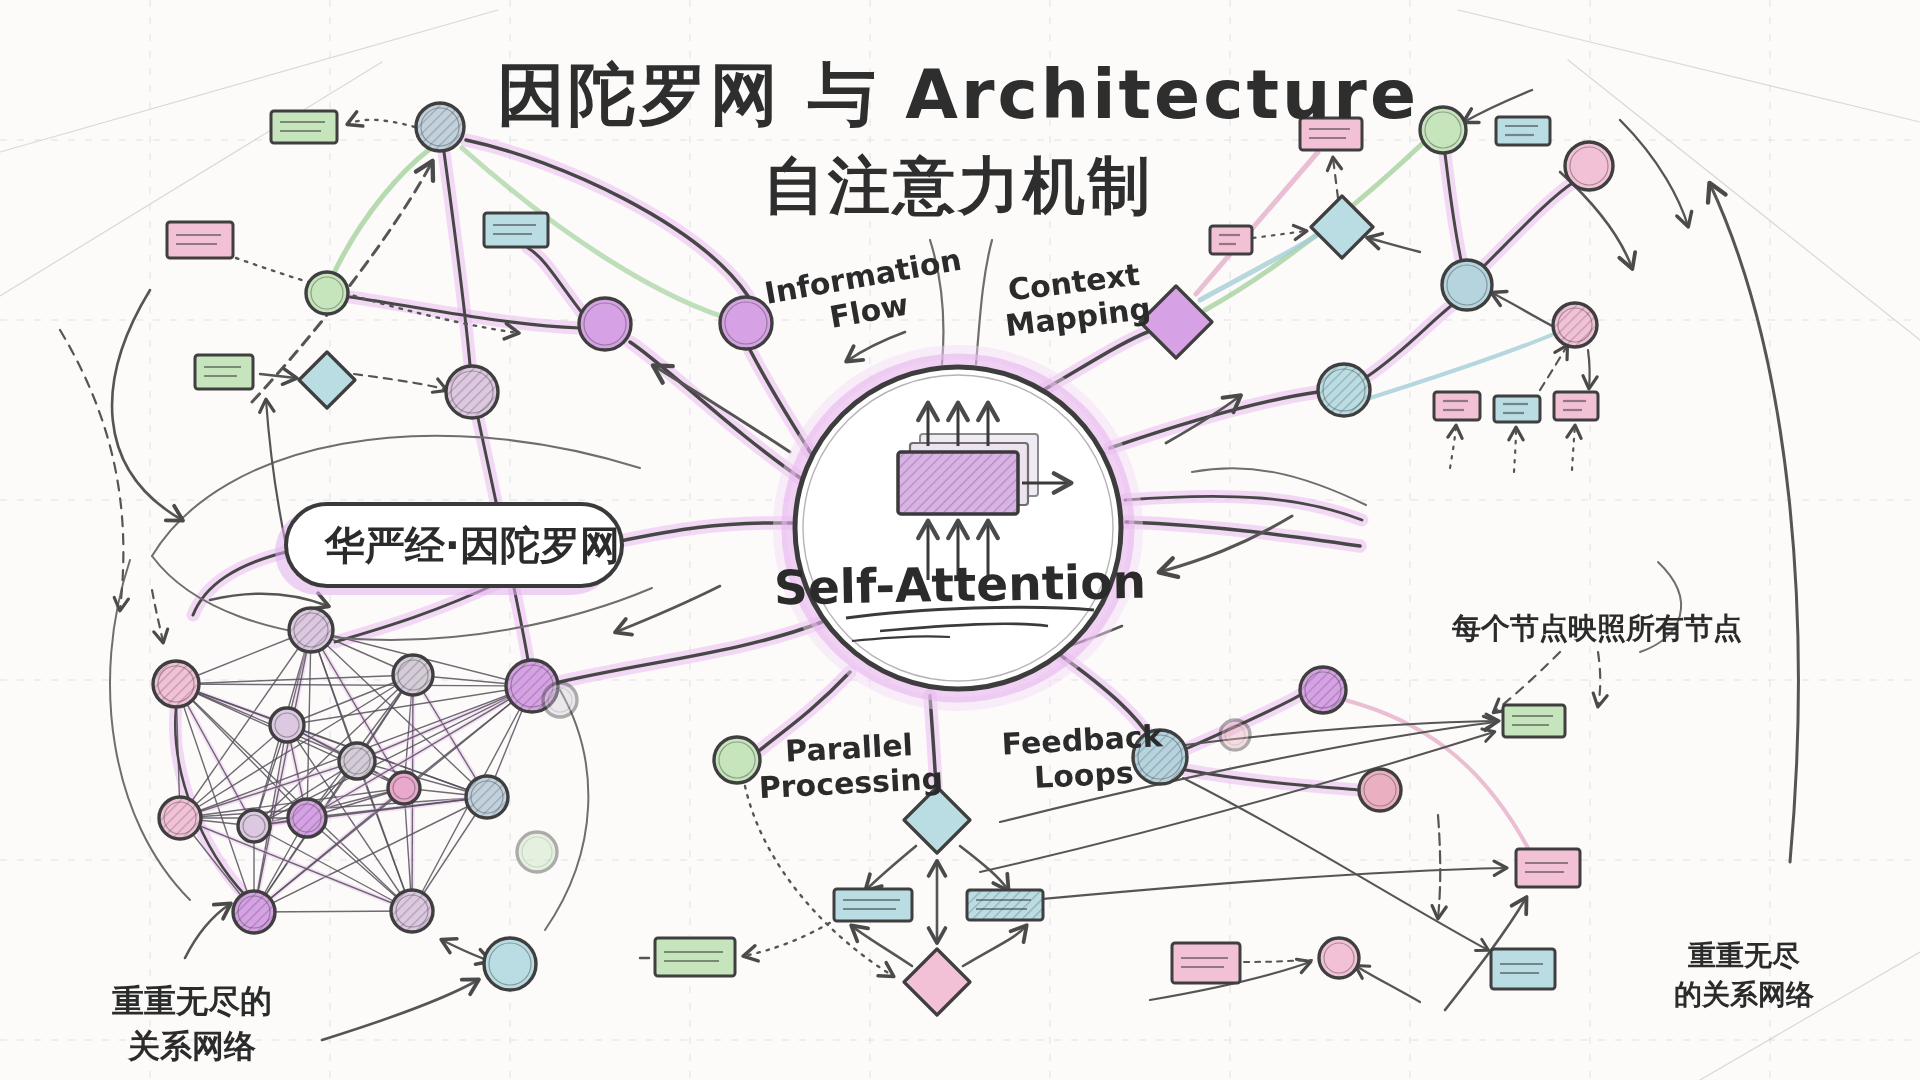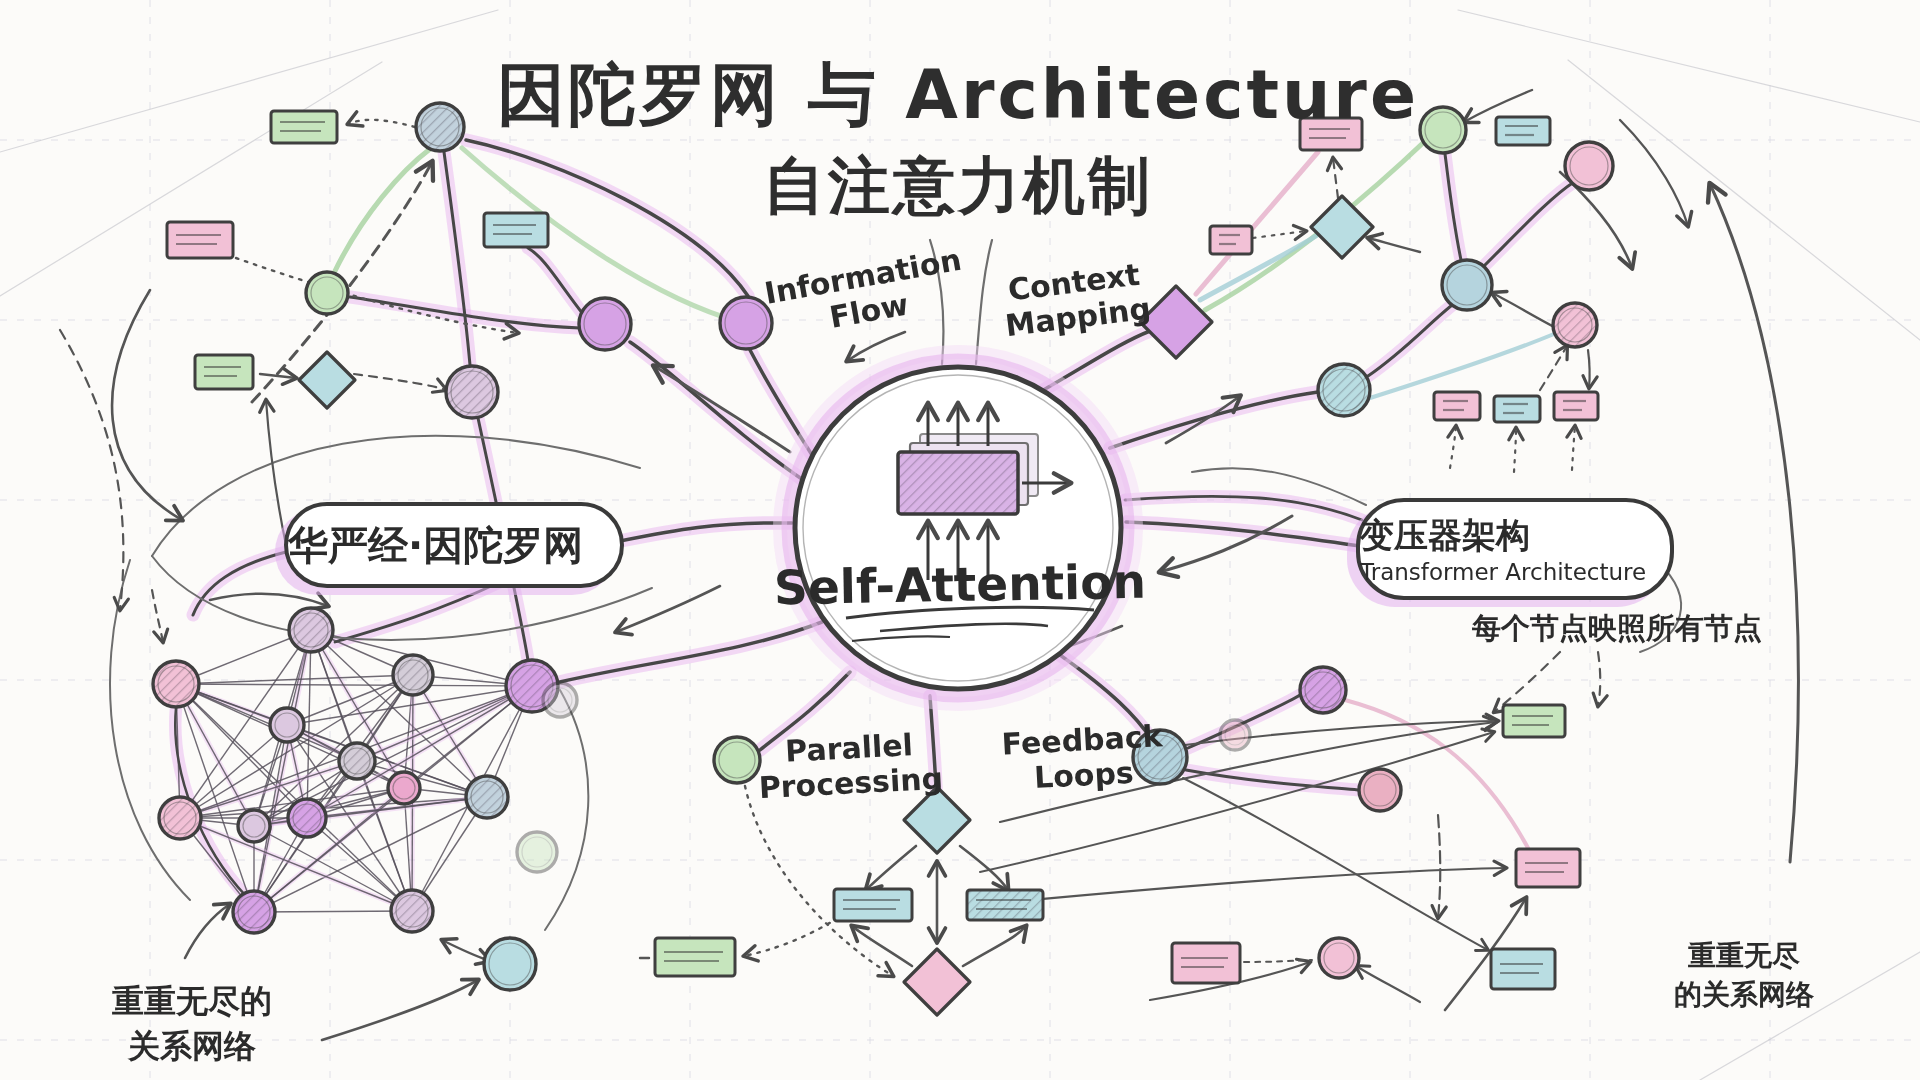--- a/index.html
+++ b/index.html
@@ -3,21 +3,21 @@
 <meta charset="utf-8">
 <style>
   html,body{margin:0;padding:0;background:#e9e7e4;}
   #stage{position:relative;width:1920px;height:1080px;background:#fcfbf9;overflow:hidden;
          font-family:"DejaVu Sans",sans-serif;color:#2b2b2b;}
   #diagram{position:absolute;left:0;top:0;width:1920px;height:1080px;}
   .lbl{position:absolute;white-space:pre-line;text-align:center;color:#2b2b2b;
        font-weight:700;line-height:1.15;transform:translate(-50%,-50%);}
   .title-line{letter-spacing:3px;color:#2e2e2e;}
   .pill{position:absolute;background:#ffffff;border:4px solid #3a3a3a;border-radius:48px;
-        display:flex;flex-direction:column;align-items:flex-start;justify-content:center;
+        display:flex;flex-direction:column;align-items:flex-end;justify-content:center;
         box-shadow:-9px 7px 0 rgba(226,176,238,.55);}
   .pill .l1{font-weight:700;}
   .pill .l2{font-weight:400;}
   .quote{font-weight:700;}
 </style>
 </head>
 <body>
 
 <div id="stage">
 
@@ -557,24 +557,20 @@
 Processing</div>
   <div class="lbl" style="left:1083px;top:758px;font-size:30px;transform:translate(-50%,-50%) rotate(-3deg);">Feedback
 Loops</div>
 
   <div class="lbl" style="left:960px;top:585px;font-size:47px;transform:translate(-50%,-50%) rotate(-1deg);">Self-Attention</div>
 
   <div class="pill" style="left:284px;top:502px;width:332px;height:78px;">
     <div class="l1" style="font-size:40px;">华严经·因陀罗网</div>
   </div>
 
-  <div class="pill" style="left:1356px;top:498px;width:310px;height:94px;">
-    <div class="l1" style="font-size:34px;">变压器架构</div>
-    <div class="l2" style="font-size:23px;">Transformer Architecture</div>
-  </div>
-
-  <div class="lbl" style="left:1597px;top:629px;font-size:29px;margin-left:20px;">每个节点映照所有节点</div>
+
+  <div class="lbl" style="left:1597px;top:629px;font-size:29px;">每个节点映照所有节点</div>
   <div class="lbl" style="left:192px;top:1024px;font-size:32px;line-height:1.4;">重重无尽的
 关系网络</div>
   <div class="lbl" style="left:1744px;top:975px;font-size:28px;line-height:1.4;">重重无尽
 的关系网络</div>
 
 </div>
 
 </body></html>

